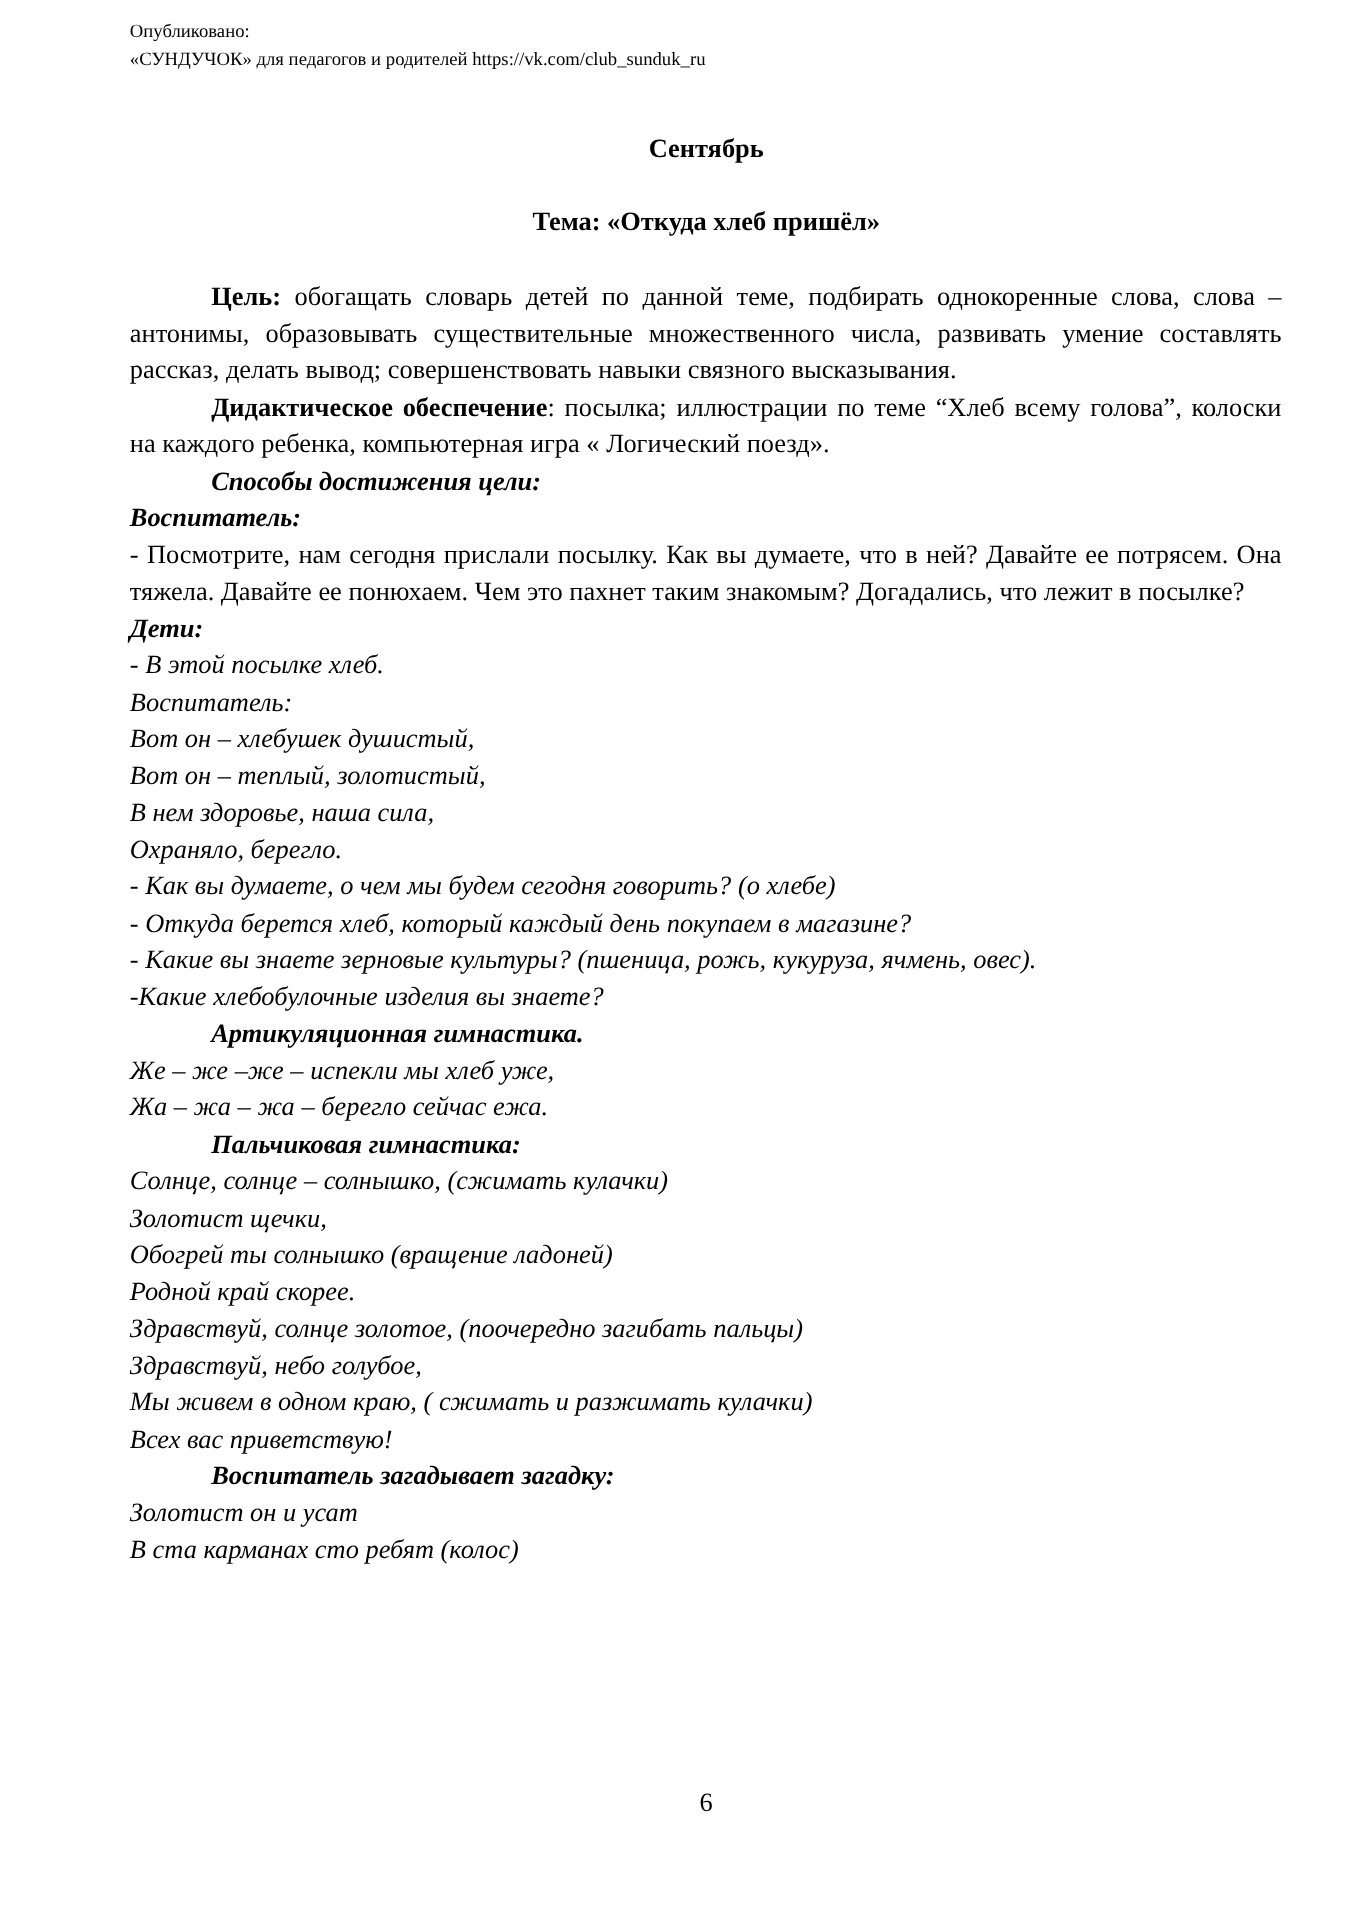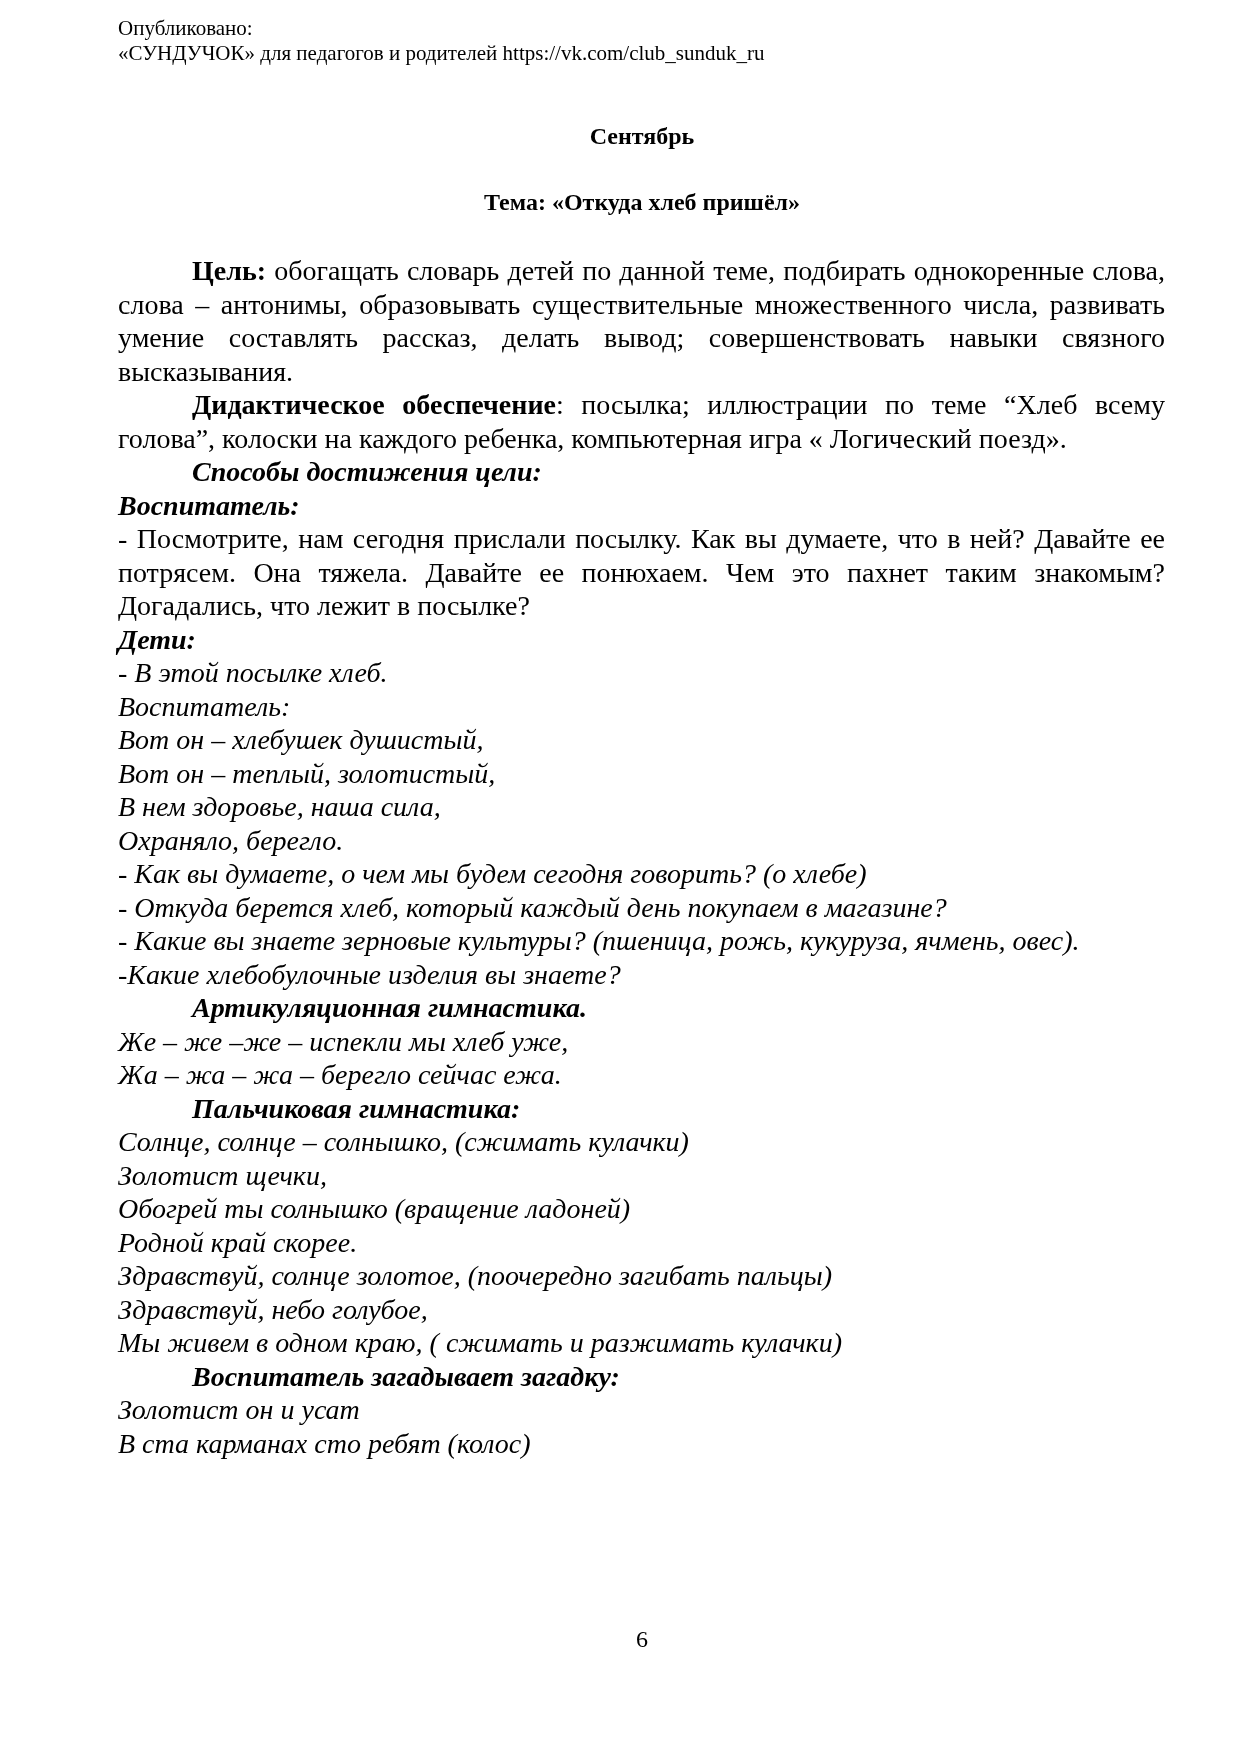--- a/index.html
+++ b/index.html
@@ -12,42 +12,42 @@
       height: 1754px;
       position: relative;
       overflow: hidden;
       font-family: "Liberation Serif", "DejaVu Serif", serif;
       color: #000000;
     }
     .header {
       position: absolute;
       left: 118px;
       top: 16px;
-      font-size: 21px;
+      font-size: 17px;
       line-height: 25px;
     }
     .header div { white-space: nowrap; }
     .center-title {
       position: absolute;
       left: 0;
       width: 1284px;
       text-align: center;
       font-weight: bold;
       font-size: 24px;
       line-height: 30px;
       white-space: nowrap;
     }
     .month { top: 121px; }
     .topic { top: 187px; }
     .body-text {
       position: absolute;
       left: 118px;
       top: 254px;
       width: 1047px;
-      font-size: 28px;
+      font-size: 24px;
       line-height: 33.5px;
     }
     .para {
       text-align: justify;
       text-indent: 74px;
       margin: 0;
     }
     .line {
       margin: 0;
       white-space: nowrap;
@@ -97,18 +97,19 @@
   <p class="line">Же – же –же – испекли мы хлеб уже,</p>
   <p class="line">Жа – жа – жа – берегло сейчас ежа.</p>
   <p class="line indent bold">Пальчиковая гимнастика:</p>
   <p class="line">Солнце, солнце – солнышко, (сжимать кулачки)</p>
   <p class="line">Золотист щечки,</p>
   <p class="line">Обогрей ты солнышко (вращение ладоней)</p>
   <p class="line">Родной край скорее.</p>
   <p class="line">Здравствуй, солнце золотое,  (поочередно загибать пальцы)</p>
   <p class="line">Здравствуй, небо голубое,</p>
   <p class="line">Мы живем в одном краю, ( сжимать и разжимать кулачки)</p>
+  <p class="line">Всех  вас приветствую!</p>
   <p class="line indent bold">Воспитатель загадывает загадку:</p>
   <p class="line">Золотист он и усат</p>
   <p class="line">В ста карманах сто ребят (колос)</p>
 </div>
 
 <div class="page-number">6</div>
 
 </body></html>

